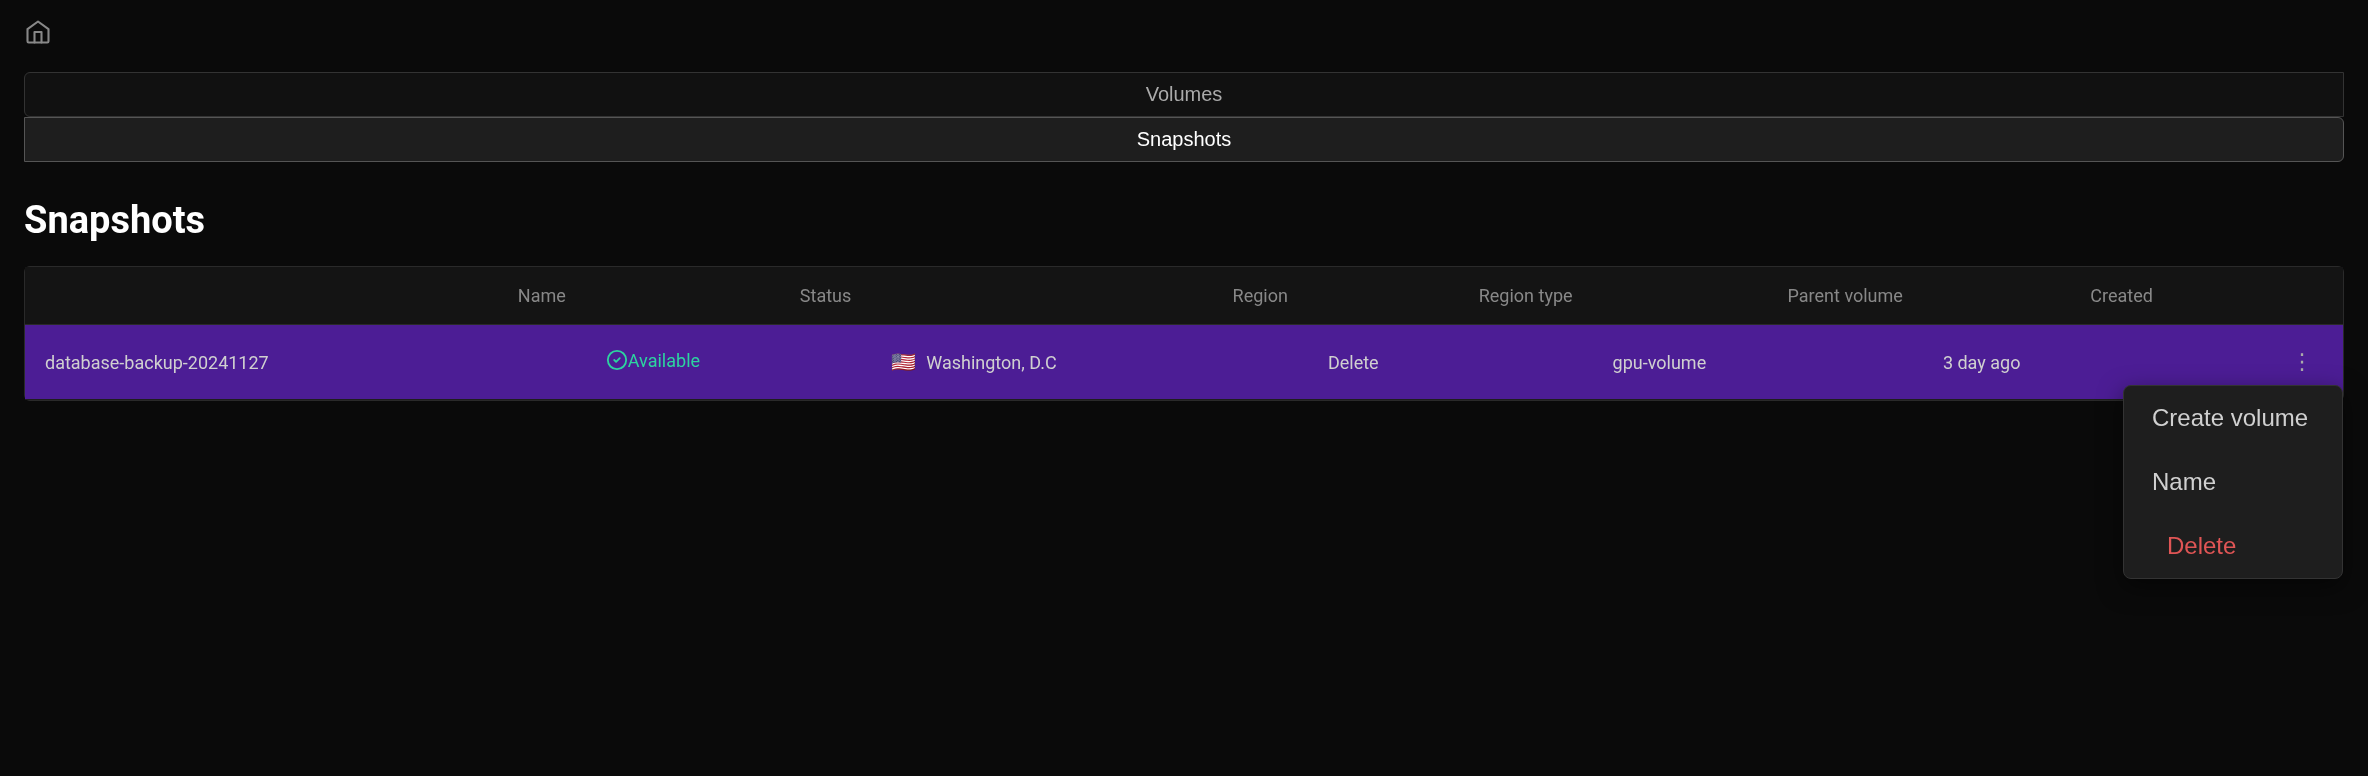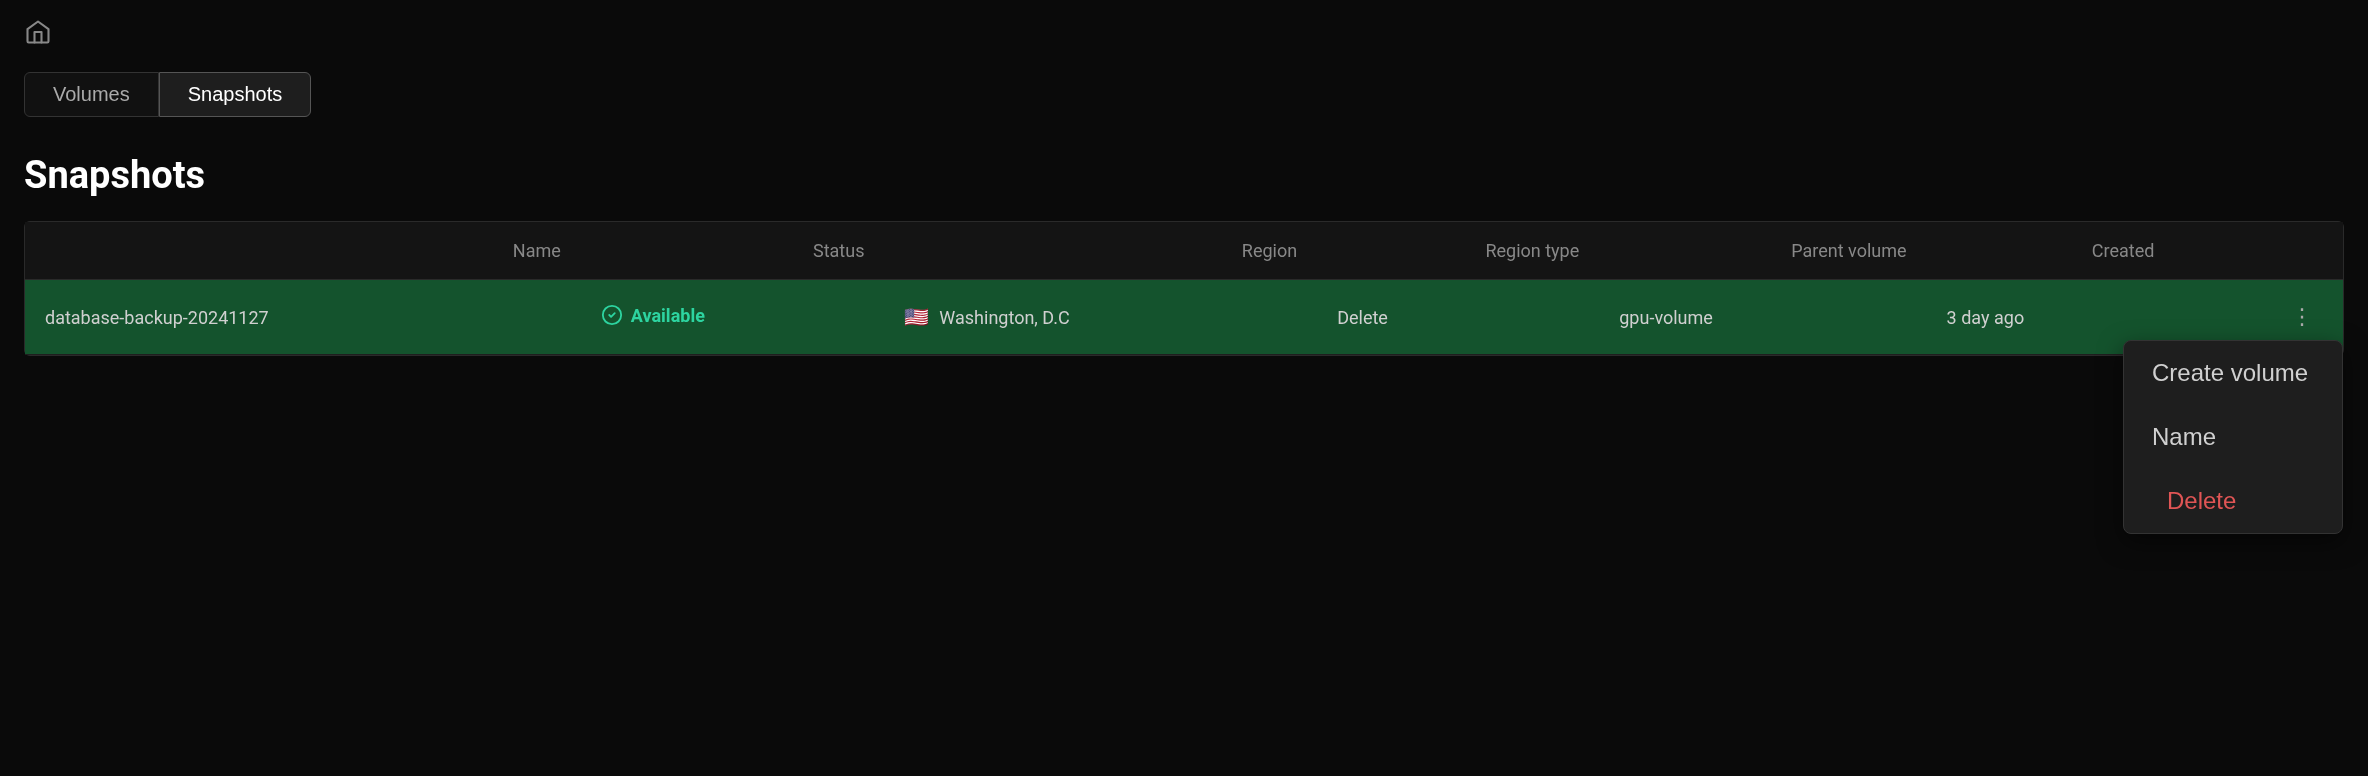--- a/index.html
+++ b/index.html
@@ -28,20 +28,21 @@
       height: 28px;
       color: #999;
       cursor: pointer;
     }
 
     .tabs-container {
       display: flex;
       padding: 0 24px;
       gap: 0;
       margin-top: 8px;
+      flex-direction: column;
     }
 
     .tab {
       padding: 10px 28px;
       border: 1px solid #333;
       cursor: pointer;
       font-size: 20px;
       font-weight: 400;
       color: #aaa;
       background: #111;
@@ -88,38 +89,37 @@
 
     thead th {
       padding: 18px 20px;
       text-align: right;
       font-size: 18px;
       font-weight: 400;
       color: #888;
     }
 
     tbody tr {
-      background: #14532d;
+      background: #4c1d95;
       border-bottom: 1px solid #1e1e1e;
     }
 
     tbody td {
       padding: 20px 20px;
       font-size: 18px;
       color: #d0d0d0;
       vertical-align: middle;
     }
 
     .status-badge {
       display: inline-flex;
       align-items: center;
-      gap: 8px;
+      gap: 0;
       color: #2dd4a0;
       font-size: 18px;
-      font-weight: bold;
     }
 
     .status-icon {
       width: 22px;
       height: 22px;
     }
 
     .region-cell {
       display: inline-flex;
       align-items: center;

